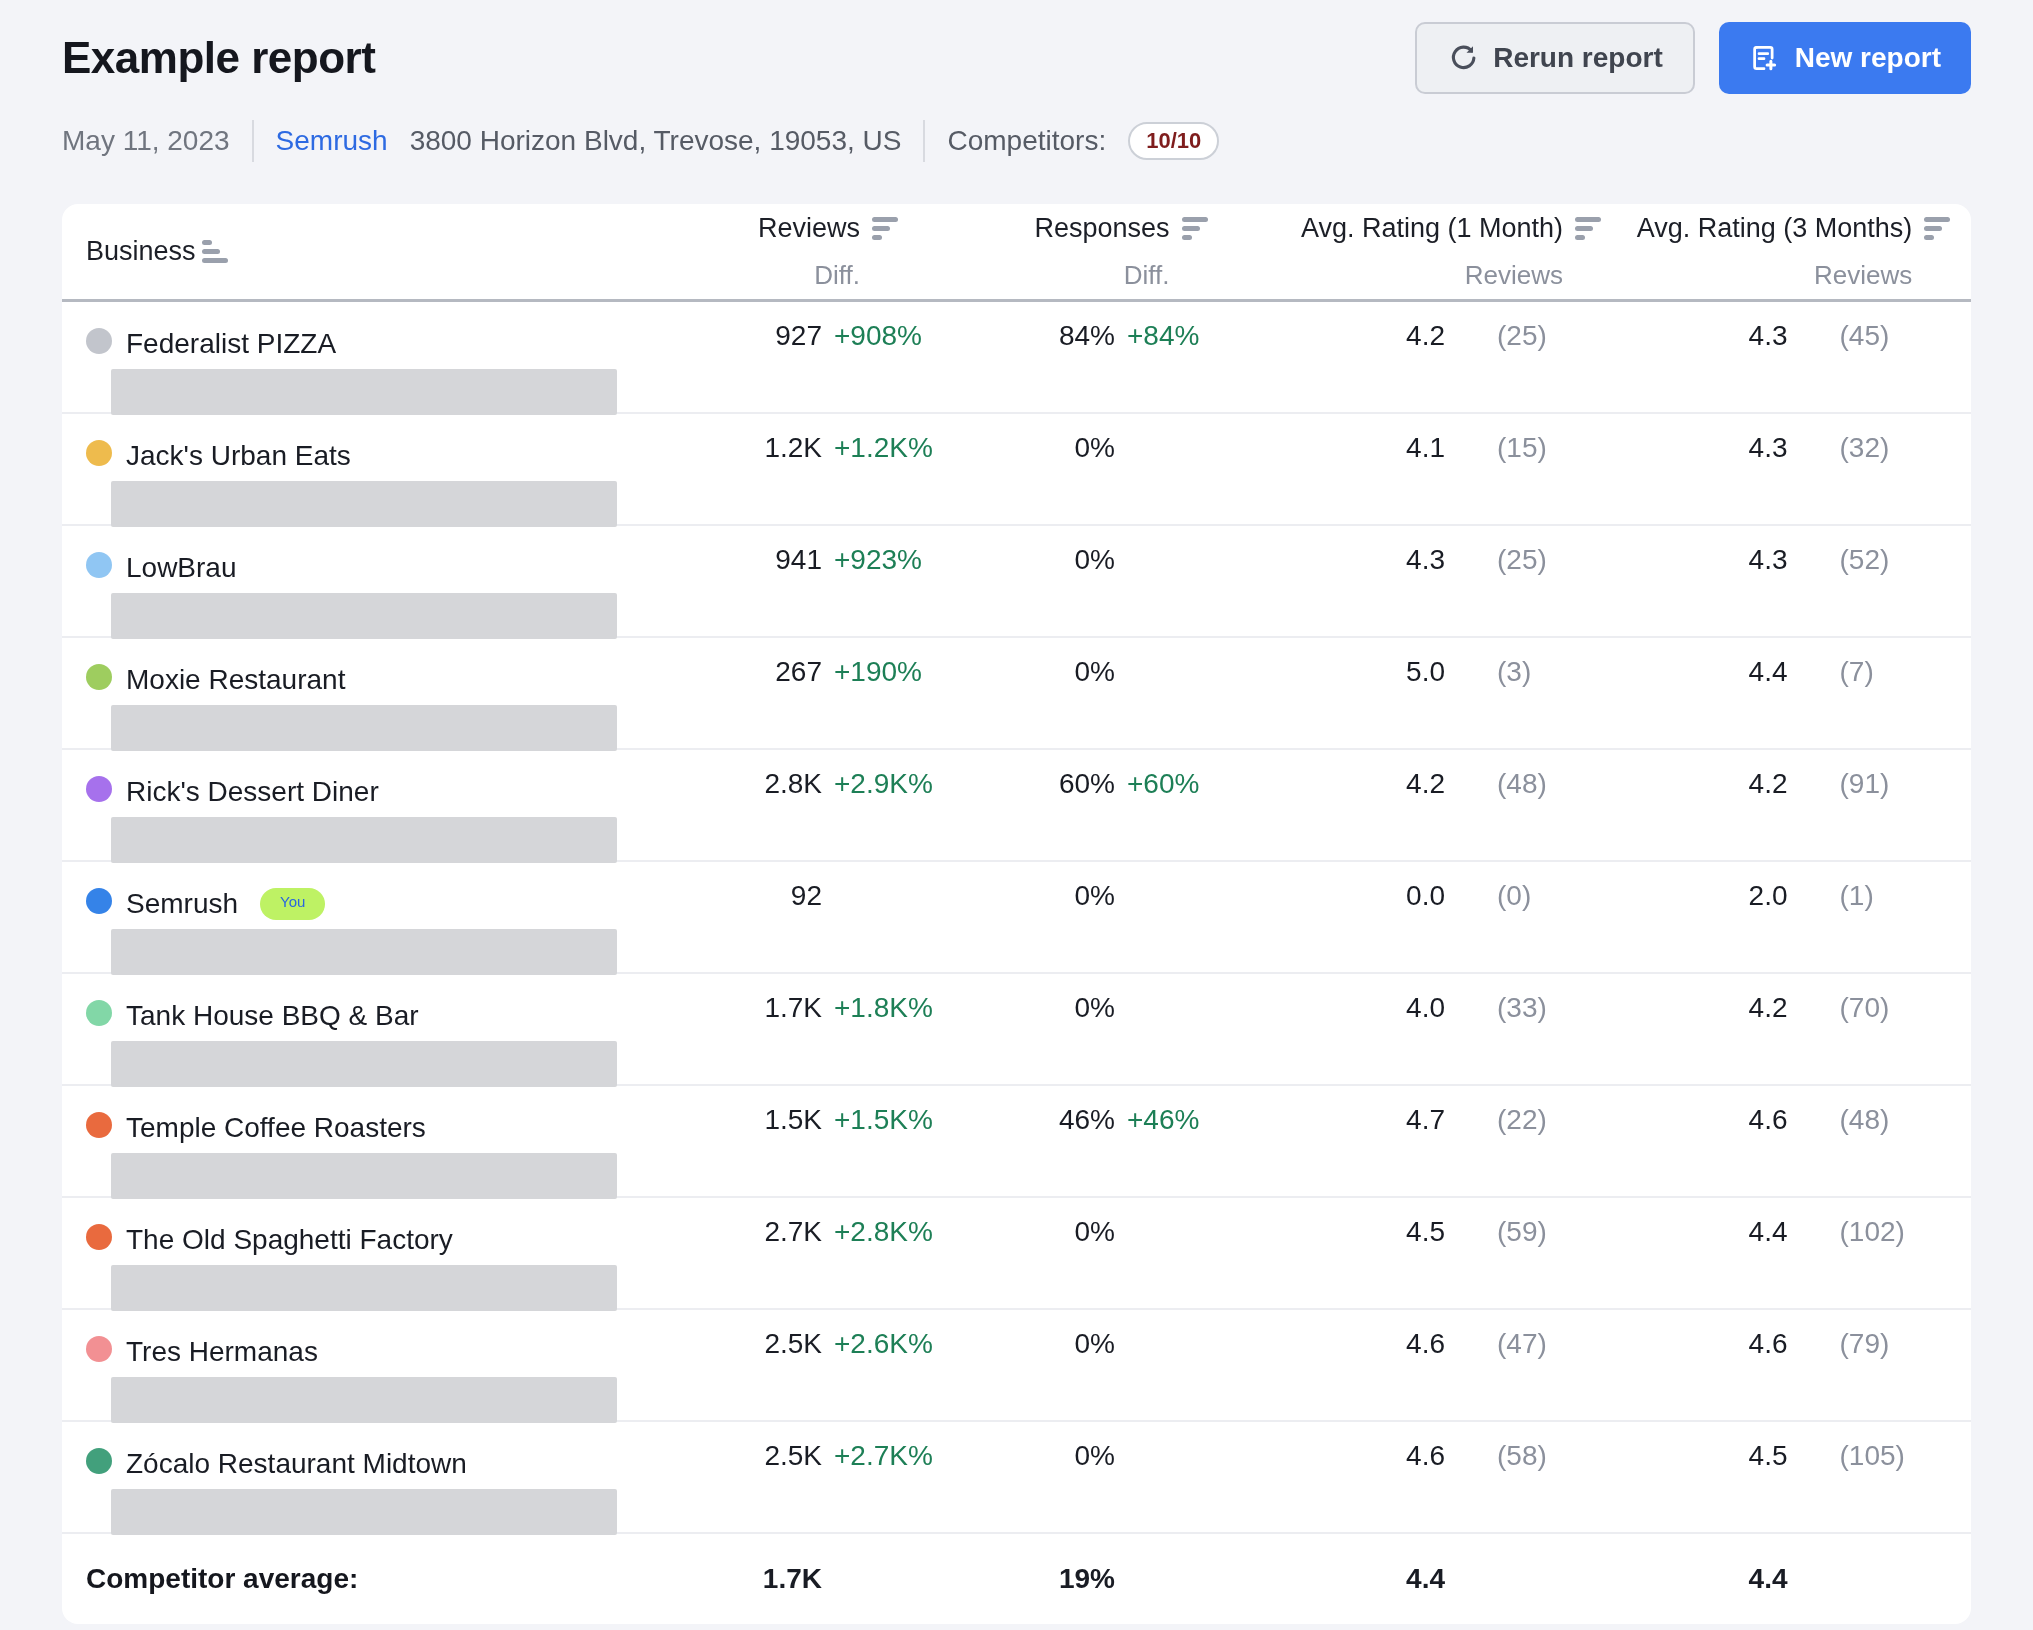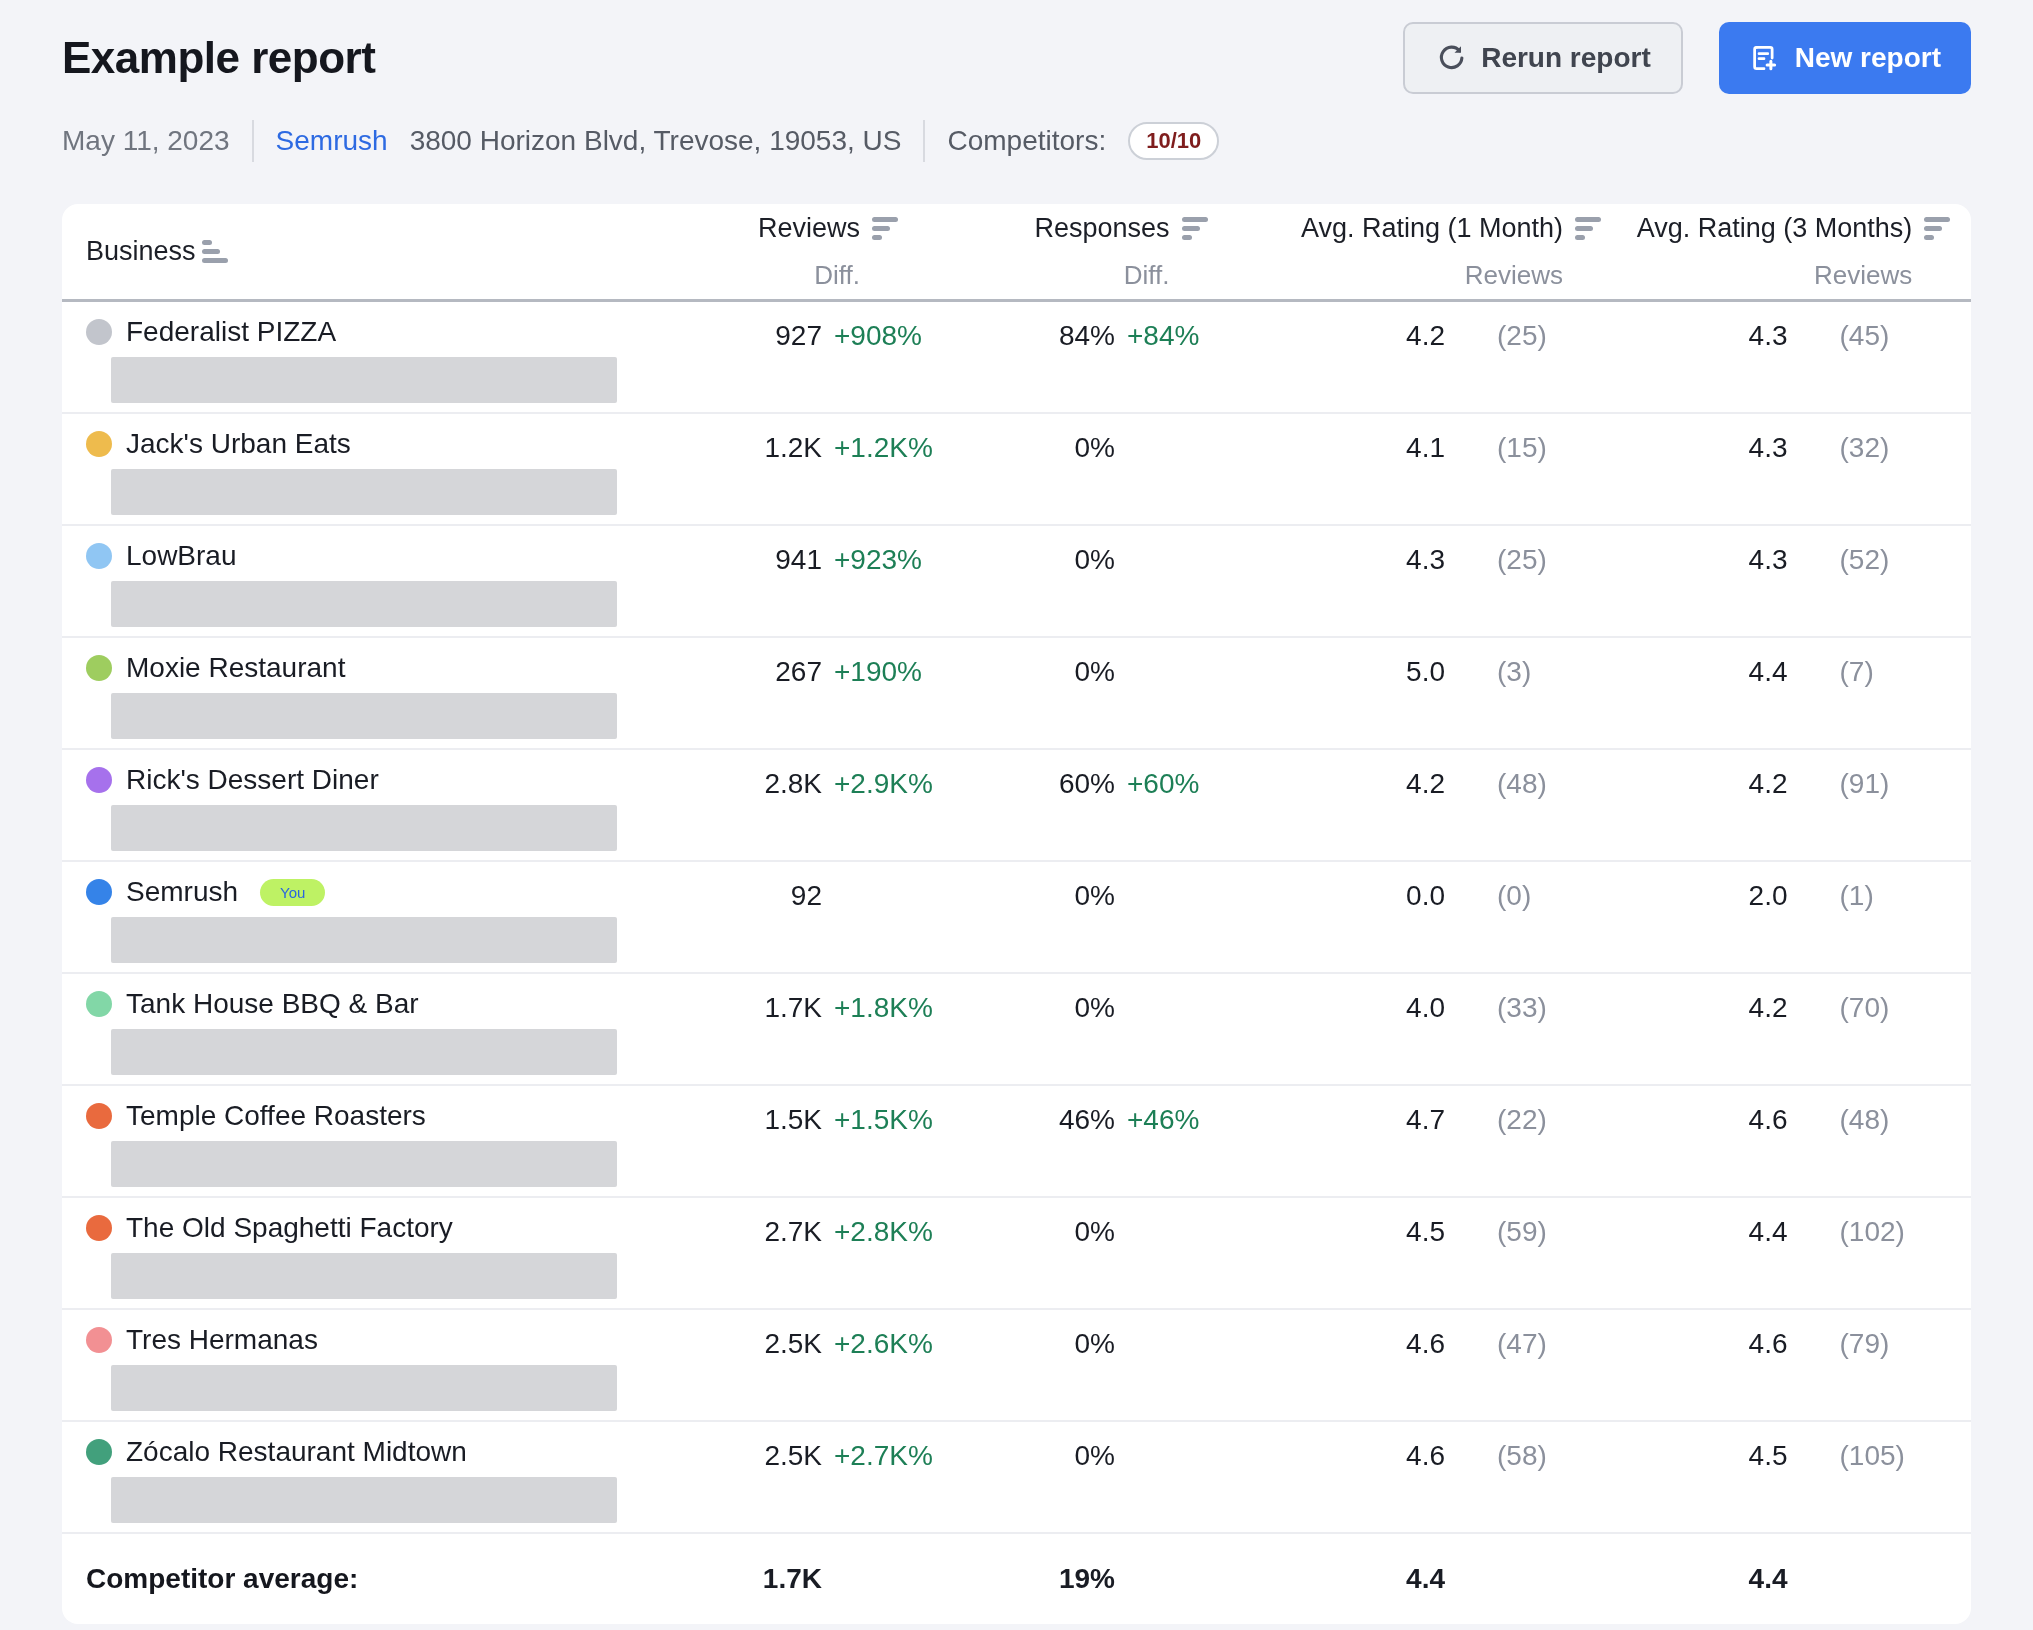--- a/index.html
+++ b/index.html
@@ -7,21 +7,21 @@
   body {
     background: #f3f4f8;
     font-family: "Liberation Sans", sans-serif;
     color: #191c24;
   }
   .page { width: 2033px; padding: 0 62px; }
 
   
   .header-top { display: flex; justify-content: space-between; align-items: center; margin-top: 22px; }
   .page-title { font-size: 44px; font-weight: 800; letter-spacing: -0.5px; color: #15171e; }
-  .actions { display: flex; gap: 36px; margin-left: 8px; }
+  .actions { display: flex; gap: 24px; margin-left: 8px; }
   .btn {
     height: 72px; border-radius: 10px; font-size: 28px; font-weight: 700;
     display: inline-flex; align-items: center; gap: 16px; padding: 0 30px;
     font-family: "Liberation Sans", sans-serif; cursor: pointer;
   }
   .btn-secondary { background: #eef0f3; border: 2px solid #c9ccd4; color: #40454f; }
   .btn-primary { background: #3b7af0; border: none; color: #ffffff; }
   .btn .icon { display: inline-flex; }
 
   .subheader { display: flex; align-items: center; gap: 22px; margin-top: 26px; font-size: 28px; }
@@ -50,21 +50,21 @@
   .sort-icon i { display: block; height: 5px; background: #9aa0ac; border-radius: 3px; }
   .sort-icon.asc i:nth-child(1) { width: 10px; }
   .sort-icon.asc i:nth-child(2) { width: 18px; }
   .sort-icon.asc i:nth-child(3) { width: 26px; }
   .sort-icon.desc i:nth-child(1) { width: 26px; }
   .sort-icon.desc i:nth-child(2) { width: 18px; }
   .sort-icon.desc i:nth-child(3) { width: 10px; }
 
   .row { height: 112px; border-bottom: 2px solid #ecedf1; }
   .biz-cell { padding-left: 24px; padding-top: 14px; }
-  .biz-line { display: flex; align-items: center; gap: 14px; }
+  .biz-line { display: flex; gap: 14px; margin-top: 12px; }
   .dot { width: 26px; height: 26px; border-radius: 50%; flex: none; }
   .biz-name { font-size: 28px; color: #191c24; white-space: nowrap; }
   .you-badge { background: #bef264; color: #2a66df; font-size: 15px; padding: 5px 20px; border-radius: 999px; margin-left: 8px; }
   .placeholder { margin-left: 25px; margin-top: 9px; width: 506px; height: 46px; background: #d5d6d9; border-radius: 2px; }
 
   .num-cell { display: grid; grid-template-columns: 1fr 1fr; column-gap: 12px; padding-top: 18px; font-size: 28px; align-content: start; }
   .val { text-align: right; color: #191c24; white-space: nowrap; }
   .sub-val { text-align: left; white-space: nowrap; }
   .green { color: #1d7f56; }
   .gray { color: #8b909c; margin-left: 40px; }

